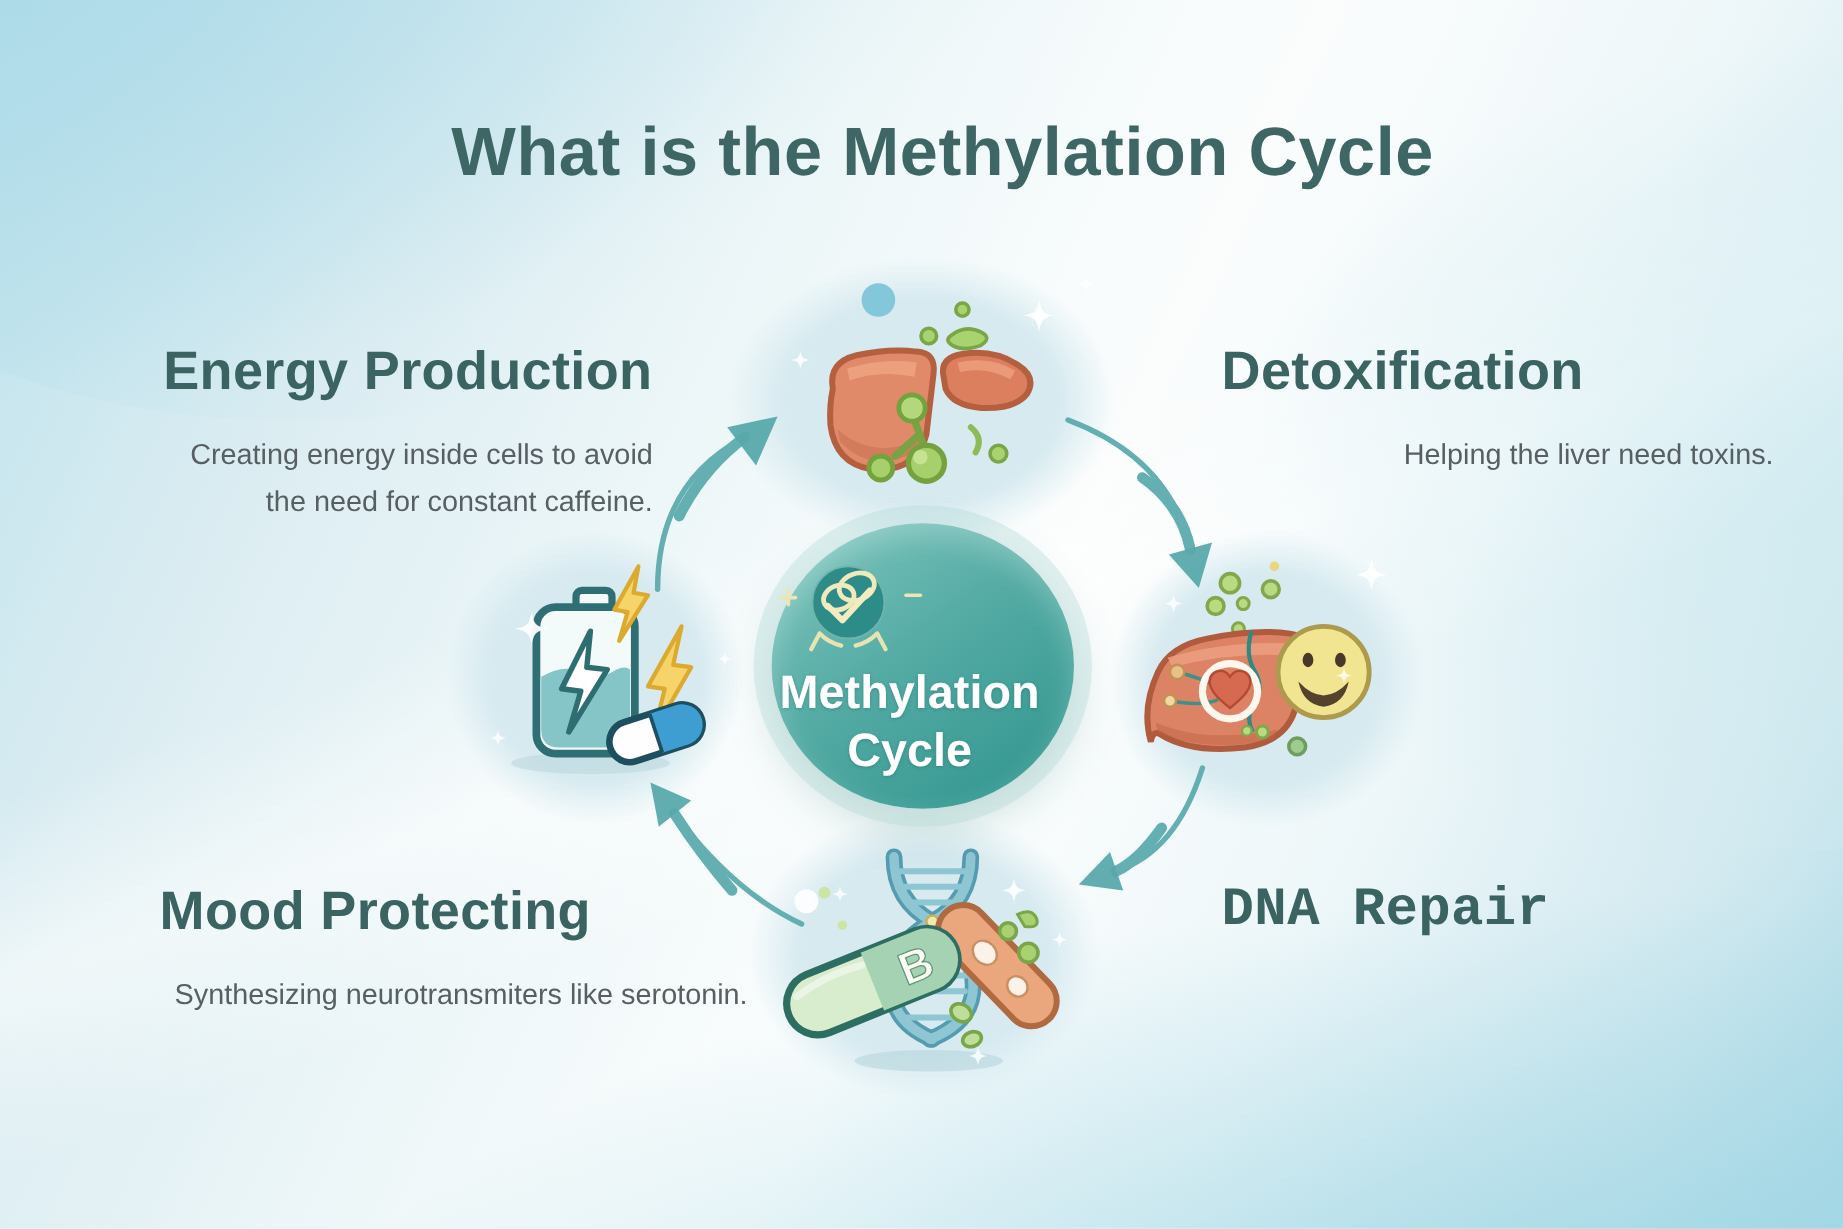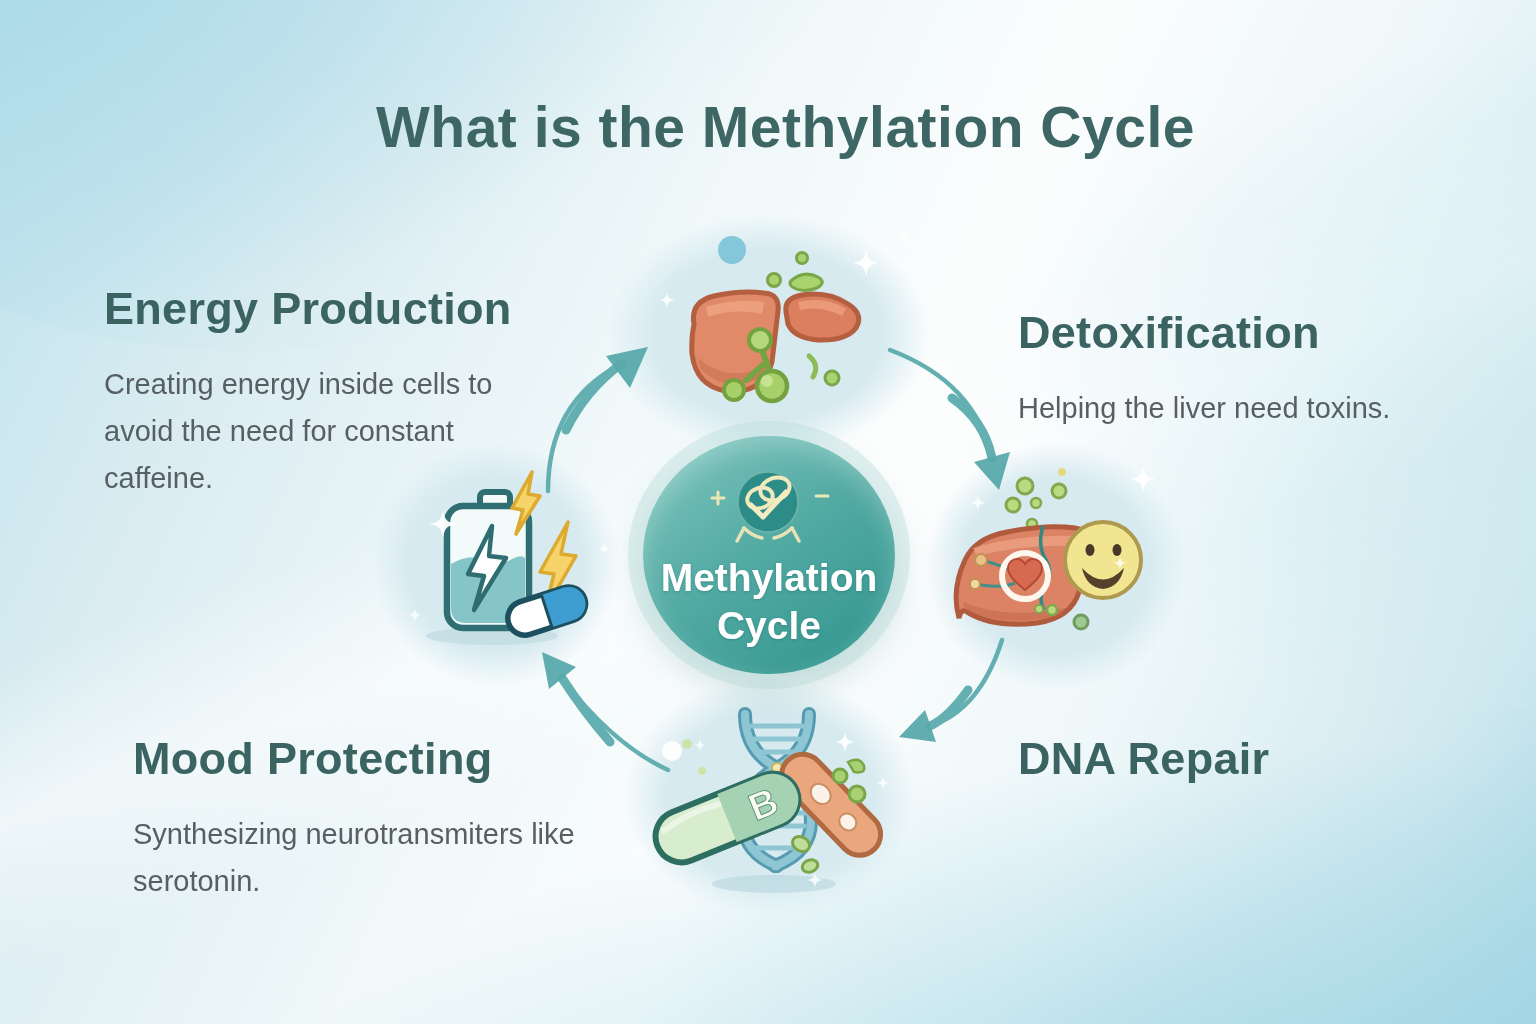--- a/index.html
+++ b/index.html
@@ -13,35 +13,35 @@
   }
   .wash{position:absolute;pointer-events:none;}
   .wash.w1{left:-10%;top:-28%;width:80%;height:60%;background:linear-gradient(150deg,rgba(175,220,233,.55),rgba(175,220,233,0) 70%);transform:rotate(-8deg);border-radius:40%;}
   .wash.w2{left:55%;top:70%;width:70%;height:55%;background:linear-gradient(330deg,rgba(160,214,228,.6),rgba(160,214,228,0) 70%);transform:rotate(-6deg);border-radius:45%;}
 
   .title{position:absolute;left:0;right:0;top:94px;text-align:center;
     font-size:57px;font-weight:700;letter-spacing:.5px;color:#3d6664;padding-left:35px;}
 
   .section{position:absolute;}
   .section h2{margin:0;font-size:45px;font-weight:700;color:#3a6362;letter-spacing:.3px;}
-  .section p{margin:26px 0 0 0;font-size:29px;color:#585f63;line-height:1.62;}
-  .sec-energy{left:104px;top:283px;width:408px;}
-  .sec-detox{left:1018px;top:283px;width:460px;margin-top:24px;}
+  .section p{margin:26px 0 0 0;font-size:24px;color:#585f63;line-height:1.62;text-align:right;}
+  .sec-energy{left:136px;top:283px;width:408px;}
+  .sec-detox{left:1018px;top:283px;width:460px;}
   .sec-mood{left:133px;top:733px;width:490px;}
-  .sec-dna{left:1018px;top:733px;width:460px;}
+  .sec-dna{left:1018px;top:733px;width:460px;font-family:Liberation Mono, monospace;}
 
   .bubble{position:absolute;border-radius:50%;
     background:radial-gradient(closest-side,#d6eaf0 0%,#d6eaf0 70%,rgba(214,234,240,0) 100%);}
   .node{position:absolute;}
   .node svg{position:absolute;left:0;top:0;width:100%;height:100%;}
 
   .center-badge{position:absolute;left:643px;top:436px;width:252px;height:238px;border-radius:50%;
     background:linear-gradient(145deg,#80c7bf 0%,#52aaa3 48%,#2e948d 100%);
     box-shadow:0 0 0 15px rgba(178,219,215,.38), 0 16px 38px rgba(64,134,129,.26), inset 0 10px 24px rgba(255,255,255,.25);
-    display:flex;flex-direction:column;align-items:center;justify-content:flex-start;padding-top:22px;box-sizing:border-box;}
+    display:flex;flex-direction:column;justify-content:flex-start;padding-top:22px;box-sizing:border-box;}
   .center-badge .label{width:230px;text-align:center;color:#fff;font-size:39px;font-weight:700;line-height:1.22;
     text-shadow:0 1px 3px rgba(30,90,86,.35);}
 
   .arrows{position:absolute;left:0;top:0;width:1536px;height:1024px;pointer-events:none;}
 </style>
 </head>
 <body>
 
 <div class="canvas">
   <div class="wash w1"></div>

